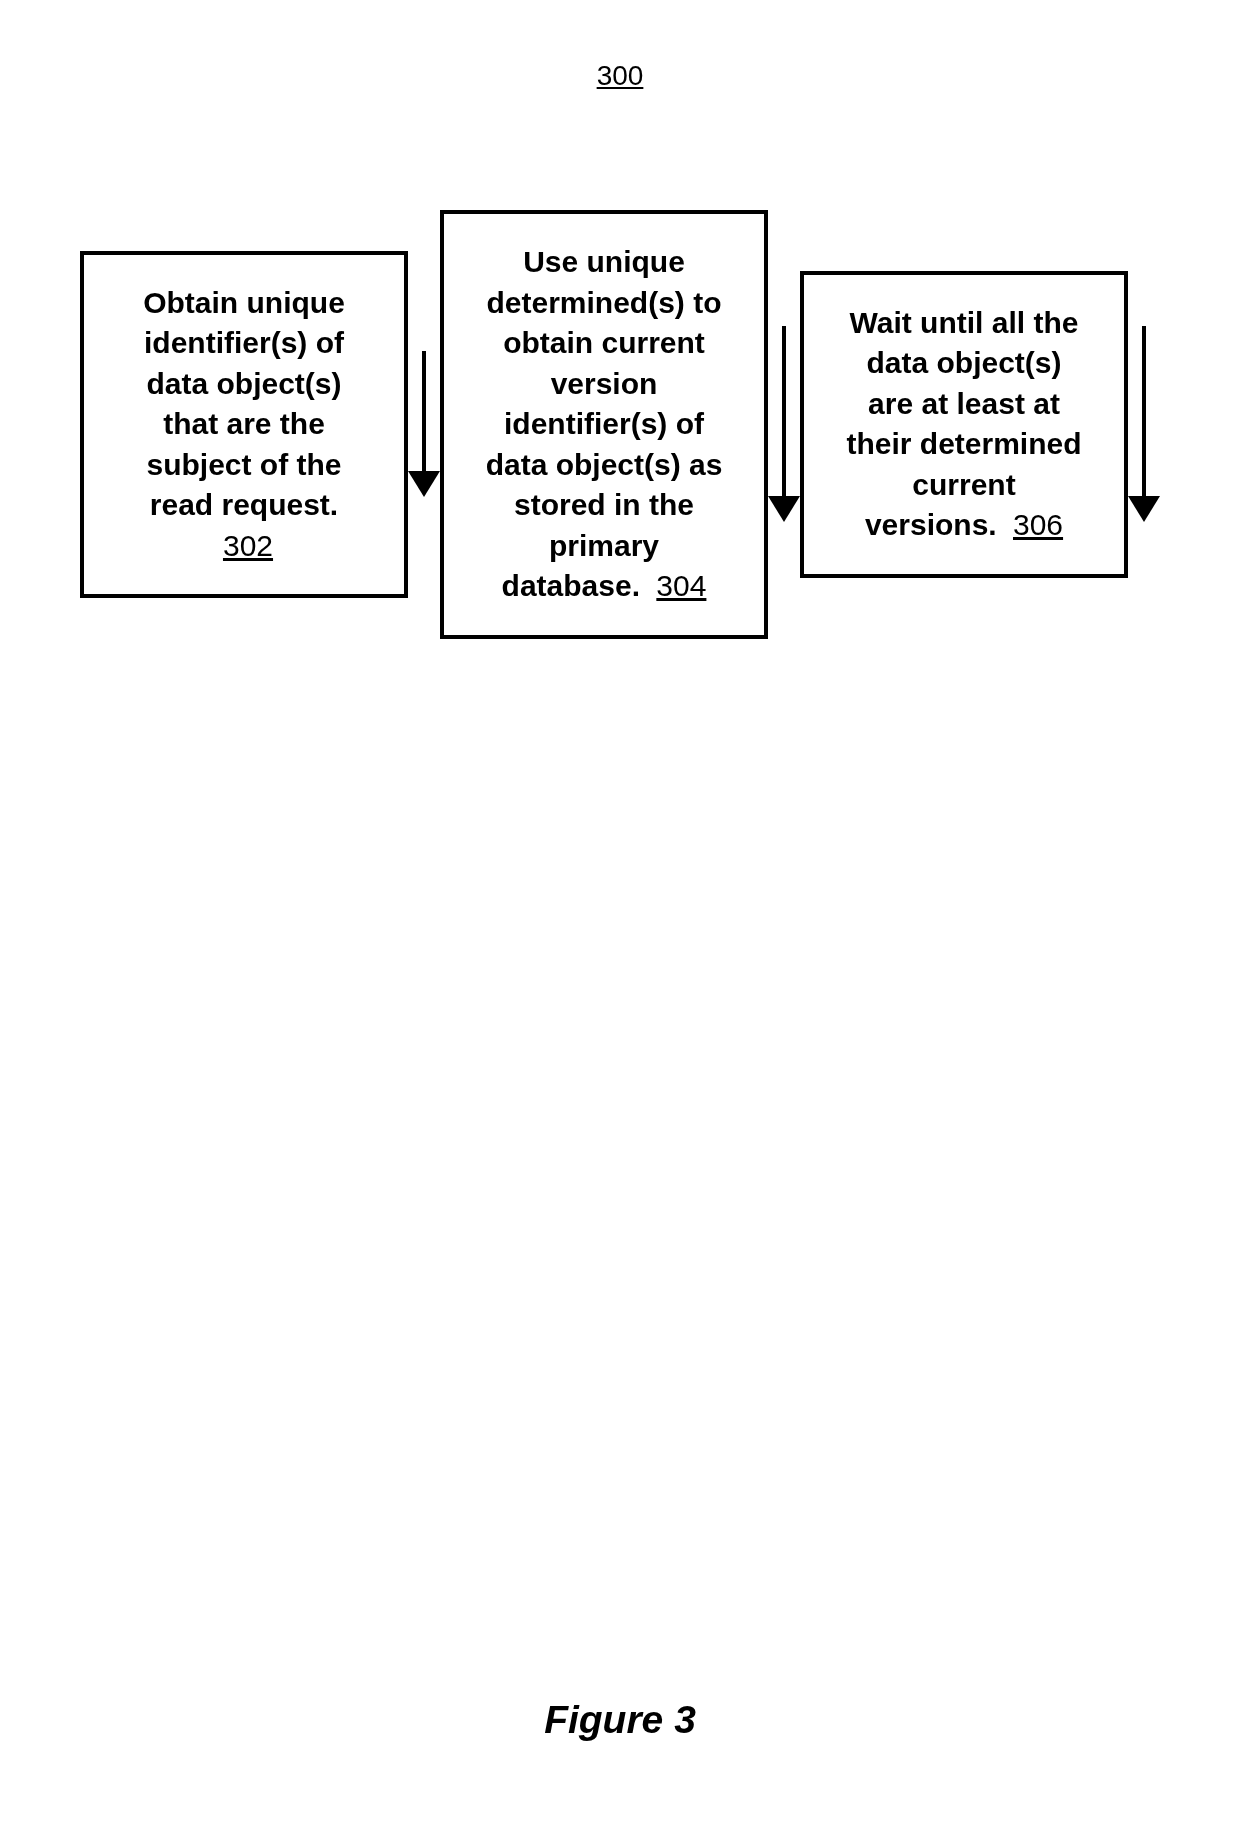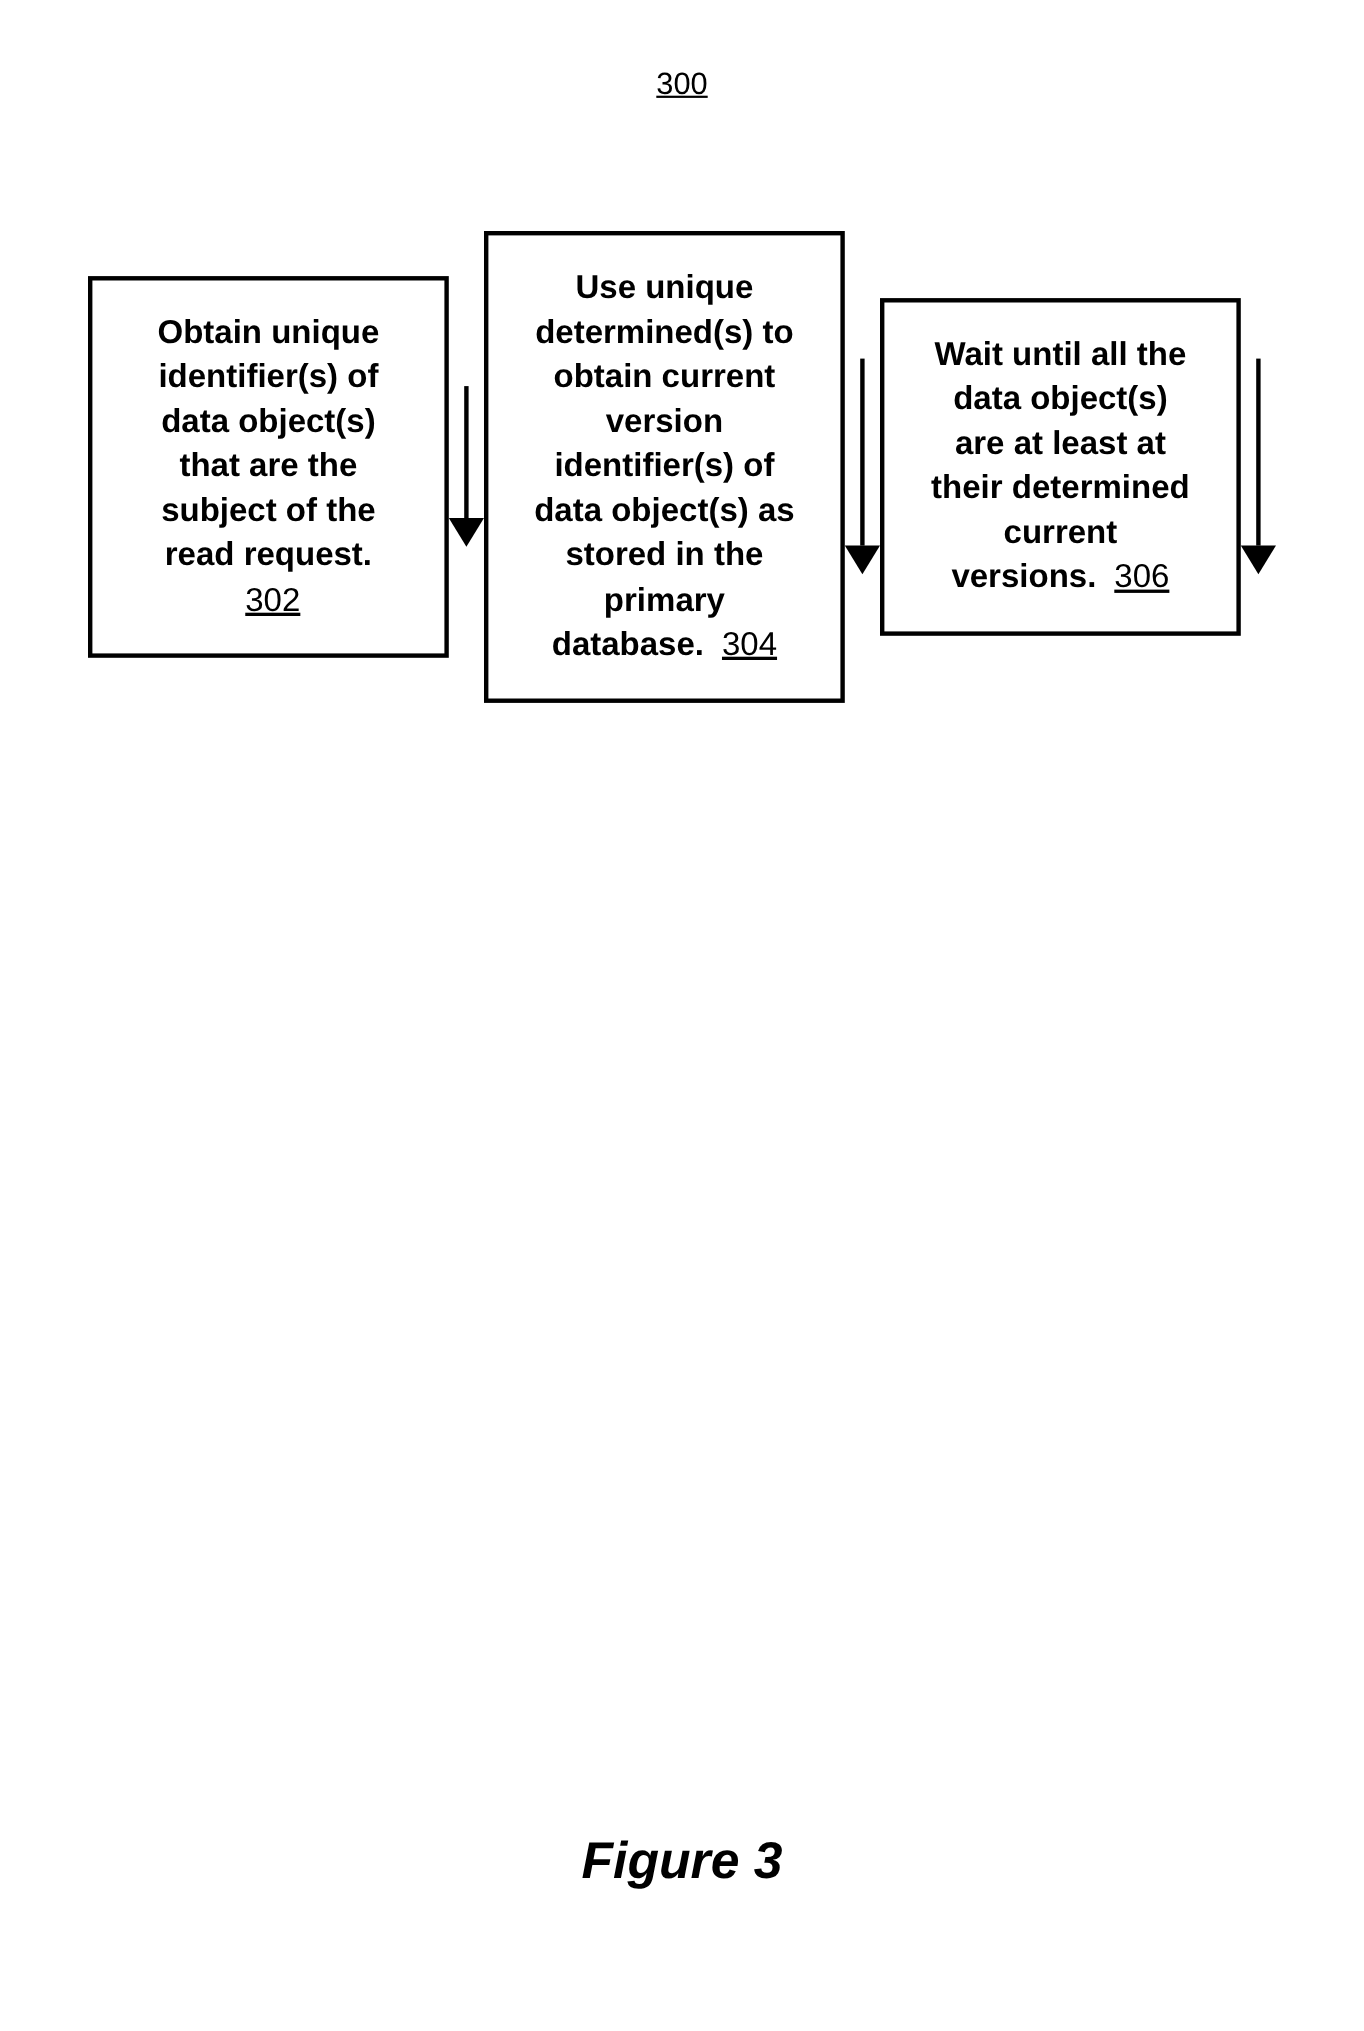--- a/index.html
+++ b/index.html
@@ -59,25 +59,25 @@
   }
   .arrow .head {
     width: 0;
     height: 0;
     border-left: 16px solid transparent;
     border-right: 16px solid transparent;
     border-top: 26px solid #000;
   }
   .caption {
     position: absolute;
-    bottom: 128px;
+    bottom: 104px;
     left: 0;
     width: 100%;
     text-align: center;
-    font-size: 47px;
+    font-size: 39px;
     font-style: italic;
     font-weight: 700;
   }
 </style>
 </head>
 <body>
 
 <div class="page">
 
   <div class="fig-number">300</div>

